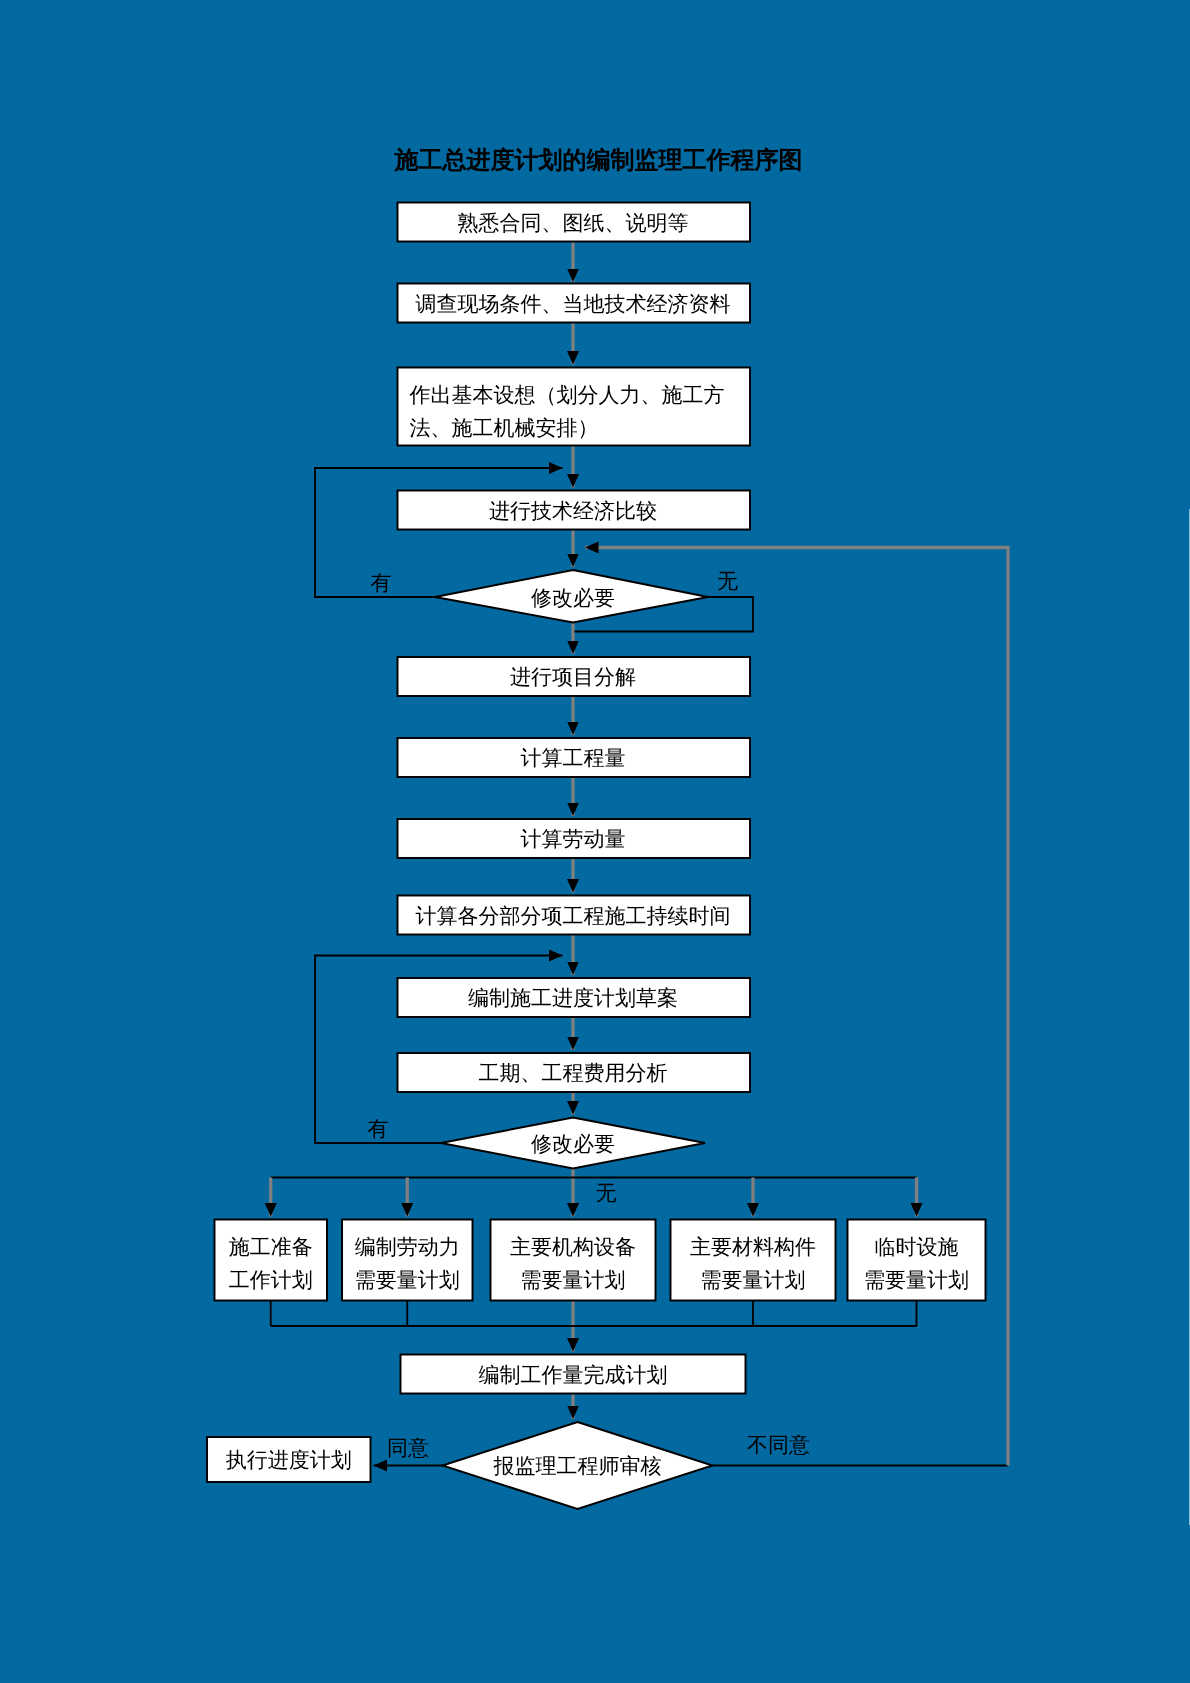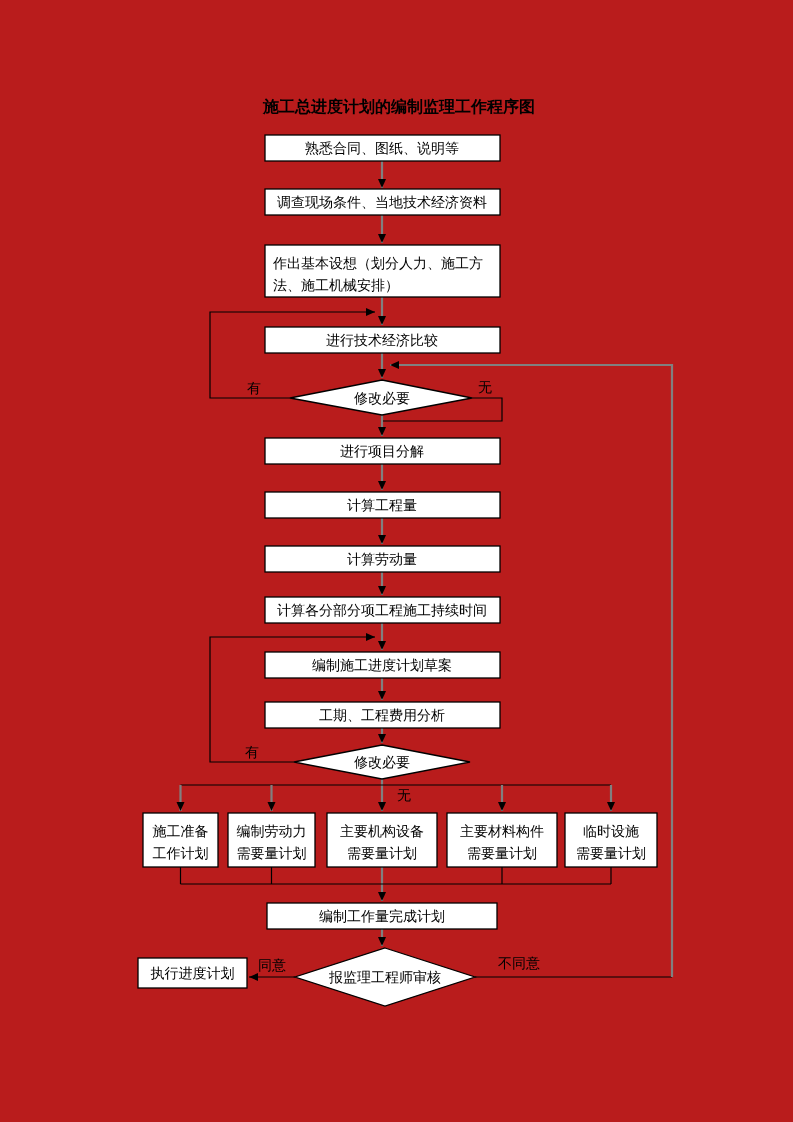--- a/index.html
+++ b/index.html
@@ -1,20 +1,20 @@
 <!DOCTYPE html>
 <html><head>
 <meta charset="utf-8">
 <style>
   html, body { margin: 0; padding: 0; background: #ffffff; }
   .page {
     position: relative;
     width: 793px;
     height: 1122px;
-    background: #b91c1c;
+    background: #0369a1;
     overflow: hidden;
     font-family: "Liberation Sans", sans-serif;
   }
   svg { position: absolute; left: 0; top: 0; }
   text {
     font-family: "Liberation Sans", sans-serif;
     font-size: 14px;
     fill: #000000;
   }
   .tc { text-anchor: middle; }

